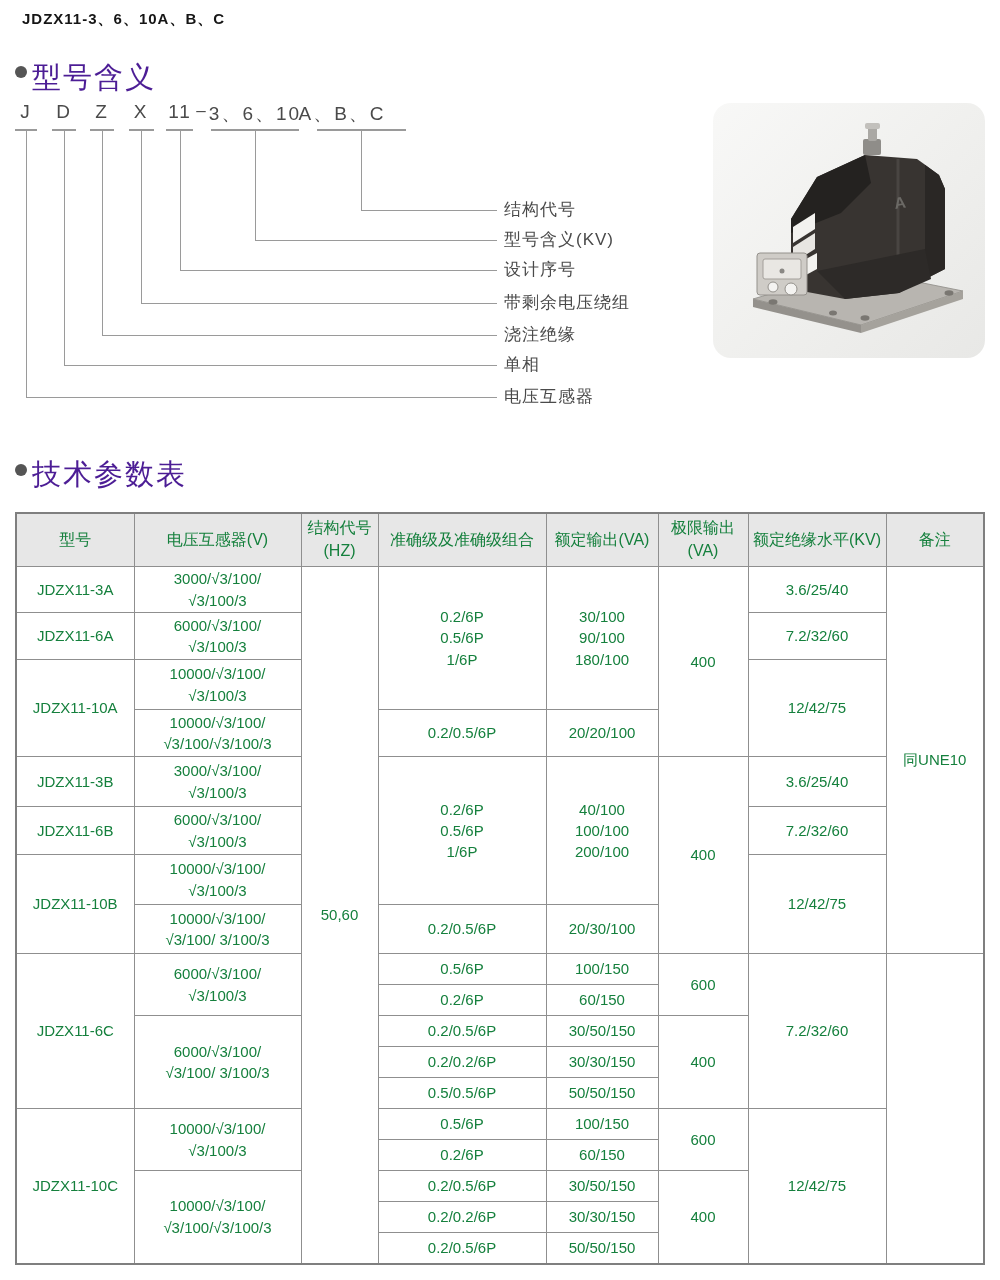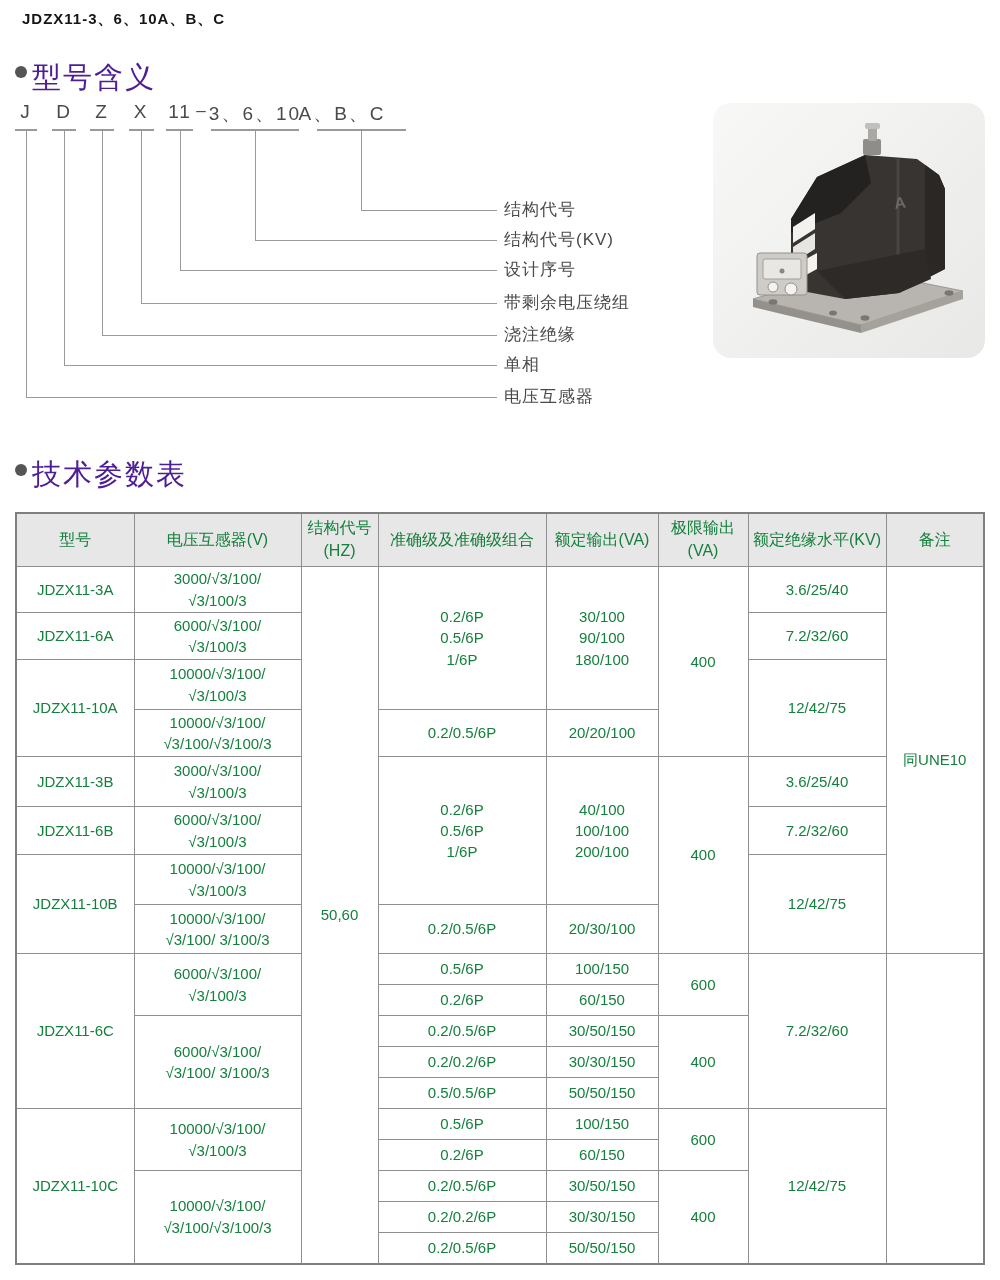--- a/index.html
+++ b/index.html
@@ -57,21 +57,21 @@
 
   <div class="leader" style="left:361px;top:131px;width:135px;height:79px;"></div>
   <div class="leader" style="left:255px;top:131px;width:241px;height:109px;"></div>
   <div class="leader" style="left:180px;top:131px;width:316px;height:139px;"></div>
   <div class="leader" style="left:141px;top:131px;width:355px;height:172px;"></div>
   <div class="leader" style="left:102px;top:131px;width:394px;height:204px;"></div>
   <div class="leader" style="left:64px;top:131px;width:432px;height:234px;"></div>
   <div class="leader" style="left:26px;top:131px;width:470px;height:266px;"></div>
 
   <div class="meaning" style="top:198px;">结构代号</div>
-  <div class="meaning" style="top:228px;">结构代号(KV)</div>
+  <div class="meaning" style="top:228px;">型号含义(KV)</div>
   <div class="meaning" style="top:258px;">设计序号</div>
   <div class="meaning" style="top:291px;">带剩余电压绕组</div>
   <div class="meaning" style="top:323px;">浇注绝缘</div>
   <div class="meaning" style="top:353px;">单相</div>
   <div class="meaning" style="top:385px;">电压互感器</div>
 
   <div class="photo">
     <svg width="272" height="255" viewBox="0 0 272 255">
 
       <polygon points="40,196 148,222 250,188 140,166" fill="#b8b5b0" stroke="#8e8b86" stroke-width="0.8"></polygon>

